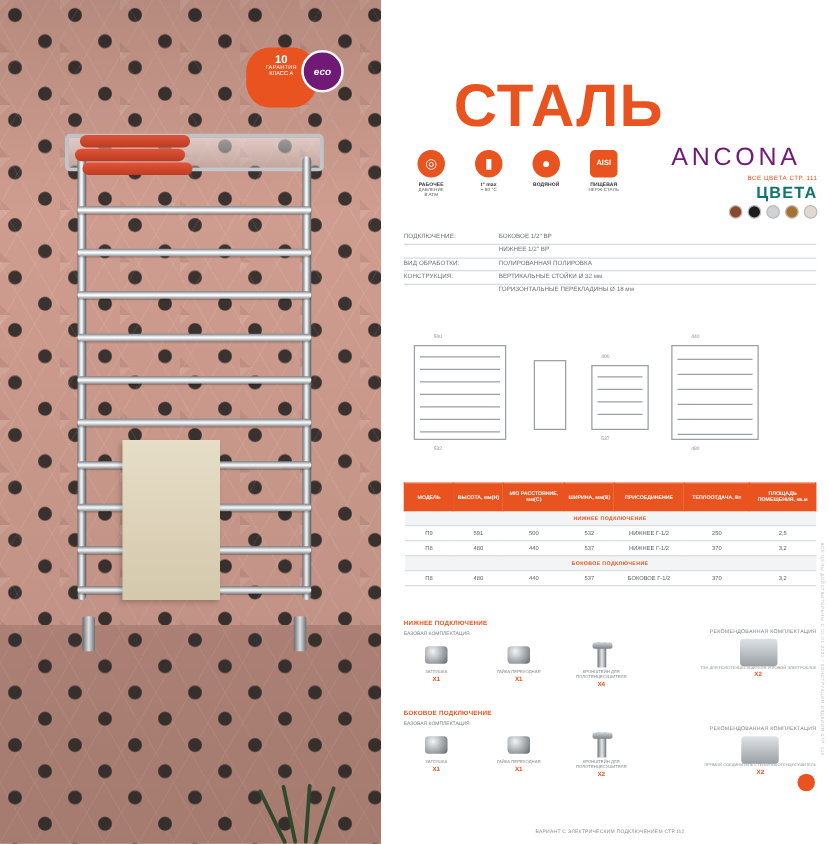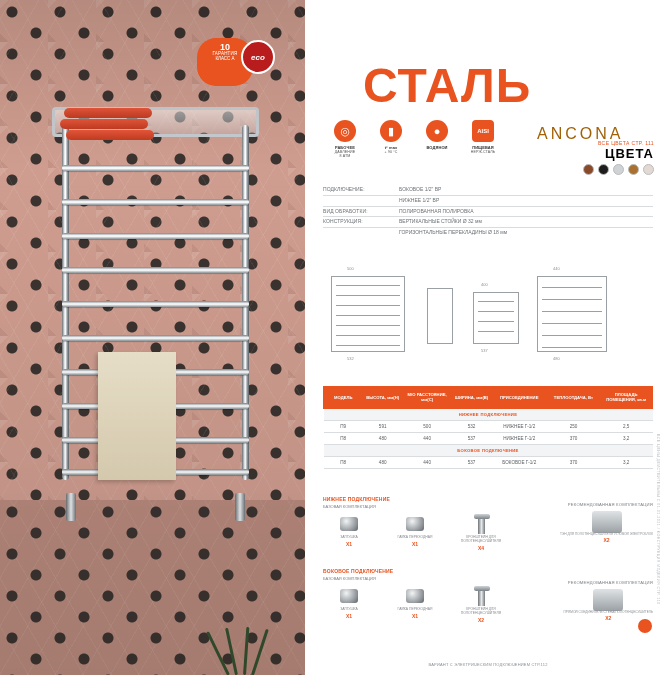--- a/index.html
+++ b/index.html
@@ -102,50 +102,50 @@
   .badge-10 {
     position:absolute; left:0; top:0; width:56px; height:48px; border-radius:19px;
     background:#e8531f; color:#fff; text-align:center; line-height:1.05;
     padding-top:5px;
   }
   .badge-10 .b1 { font-size:9px; font-weight:bold; }
   .badge-10 .b2 { font-size:4.5px; letter-spacing:.2px; }
   .badge-10 .b3 { font-size:4.5px; }
   .badge-eco .eco {
     position:absolute; left:44px; top:2px; width:34px; height:34px; border-radius:50%;
-    background:#b91c1c; color:#fff; font-size:8px; font-weight:bold;
+    background:#701a75; color:#fff; font-size:8px; font-weight:bold;
     display:flex; align-items:center; justify-content:center;
     border:2px solid #fff;
     font-style:italic;
   }
 
   .title {
     position:absolute; left:58px; top:58px;
     font-size:48px; font-weight:bold; color:#e8531f; letter-spacing:1px;
     font-family:"Liberation Sans", sans-serif;
   }
   .subtitle {
-    position:absolute; left:232px; top:125px;
-    font-size:16px; color:#a16207; letter-spacing:3px;
+    position:absolute; left:232px; top:115px;
+    font-size:20px; color:#701a75; letter-spacing:3px;
   }
 
   
   .iconstrip { position:absolute; left:18px; top:120px; width:180px; height:48px; }
   .ic { position:absolute; width:44px; text-align:center; }
   .ic .glyph {
     width:22px; height:22px; margin:0 auto 3px; border-radius:50%;
     background:#e8531f; color:#fff; font-size:11px; line-height:22px;
   }
   .ic .cap { font-size:3.6px; color:#555; line-height:1.25; letter-spacing:.1px; }
   .ic .cap b { display:block; font-size:4px; color:#333; }
   .ic.steel .glyph { border-radius:4px; font-size:6px; font-weight:bold; line-height:22px;}
 
   .colors { position:absolute; right:8px; top:140px; width:120px; text-align:right; }
   .colors .cline { font-size:5px; color:#e8531f; letter-spacing:.4px; }
-  .colors .cbig { font-size:13px; color:#000000; font-weight:bold; letter-spacing:1px; }
+  .colors .cbig { font-size:13px; color:#0f766e; font-weight:bold; letter-spacing:1px; }
   .swatches { margin-top:3px; display:flex; gap:4px; justify-content:flex-end; }
   .sw { width:11px; height:11px; border-radius:50%; border:1px solid #bbb; }
 
   
   .specs { position:absolute; left:18px; top:186px; width:330px; }
   .specrow { display:flex; font-size:5px; color:#5a5f63; line-height:1.55; }
   .specrow .k { width:76px; color:#6d7276; letter-spacing:.1px; text-align:left; }
   .specrow .v { flex:1; color:#6d7276; }
   .specs .divider { border-top:1px solid #d8dcde; margin:1px 0; }
 

